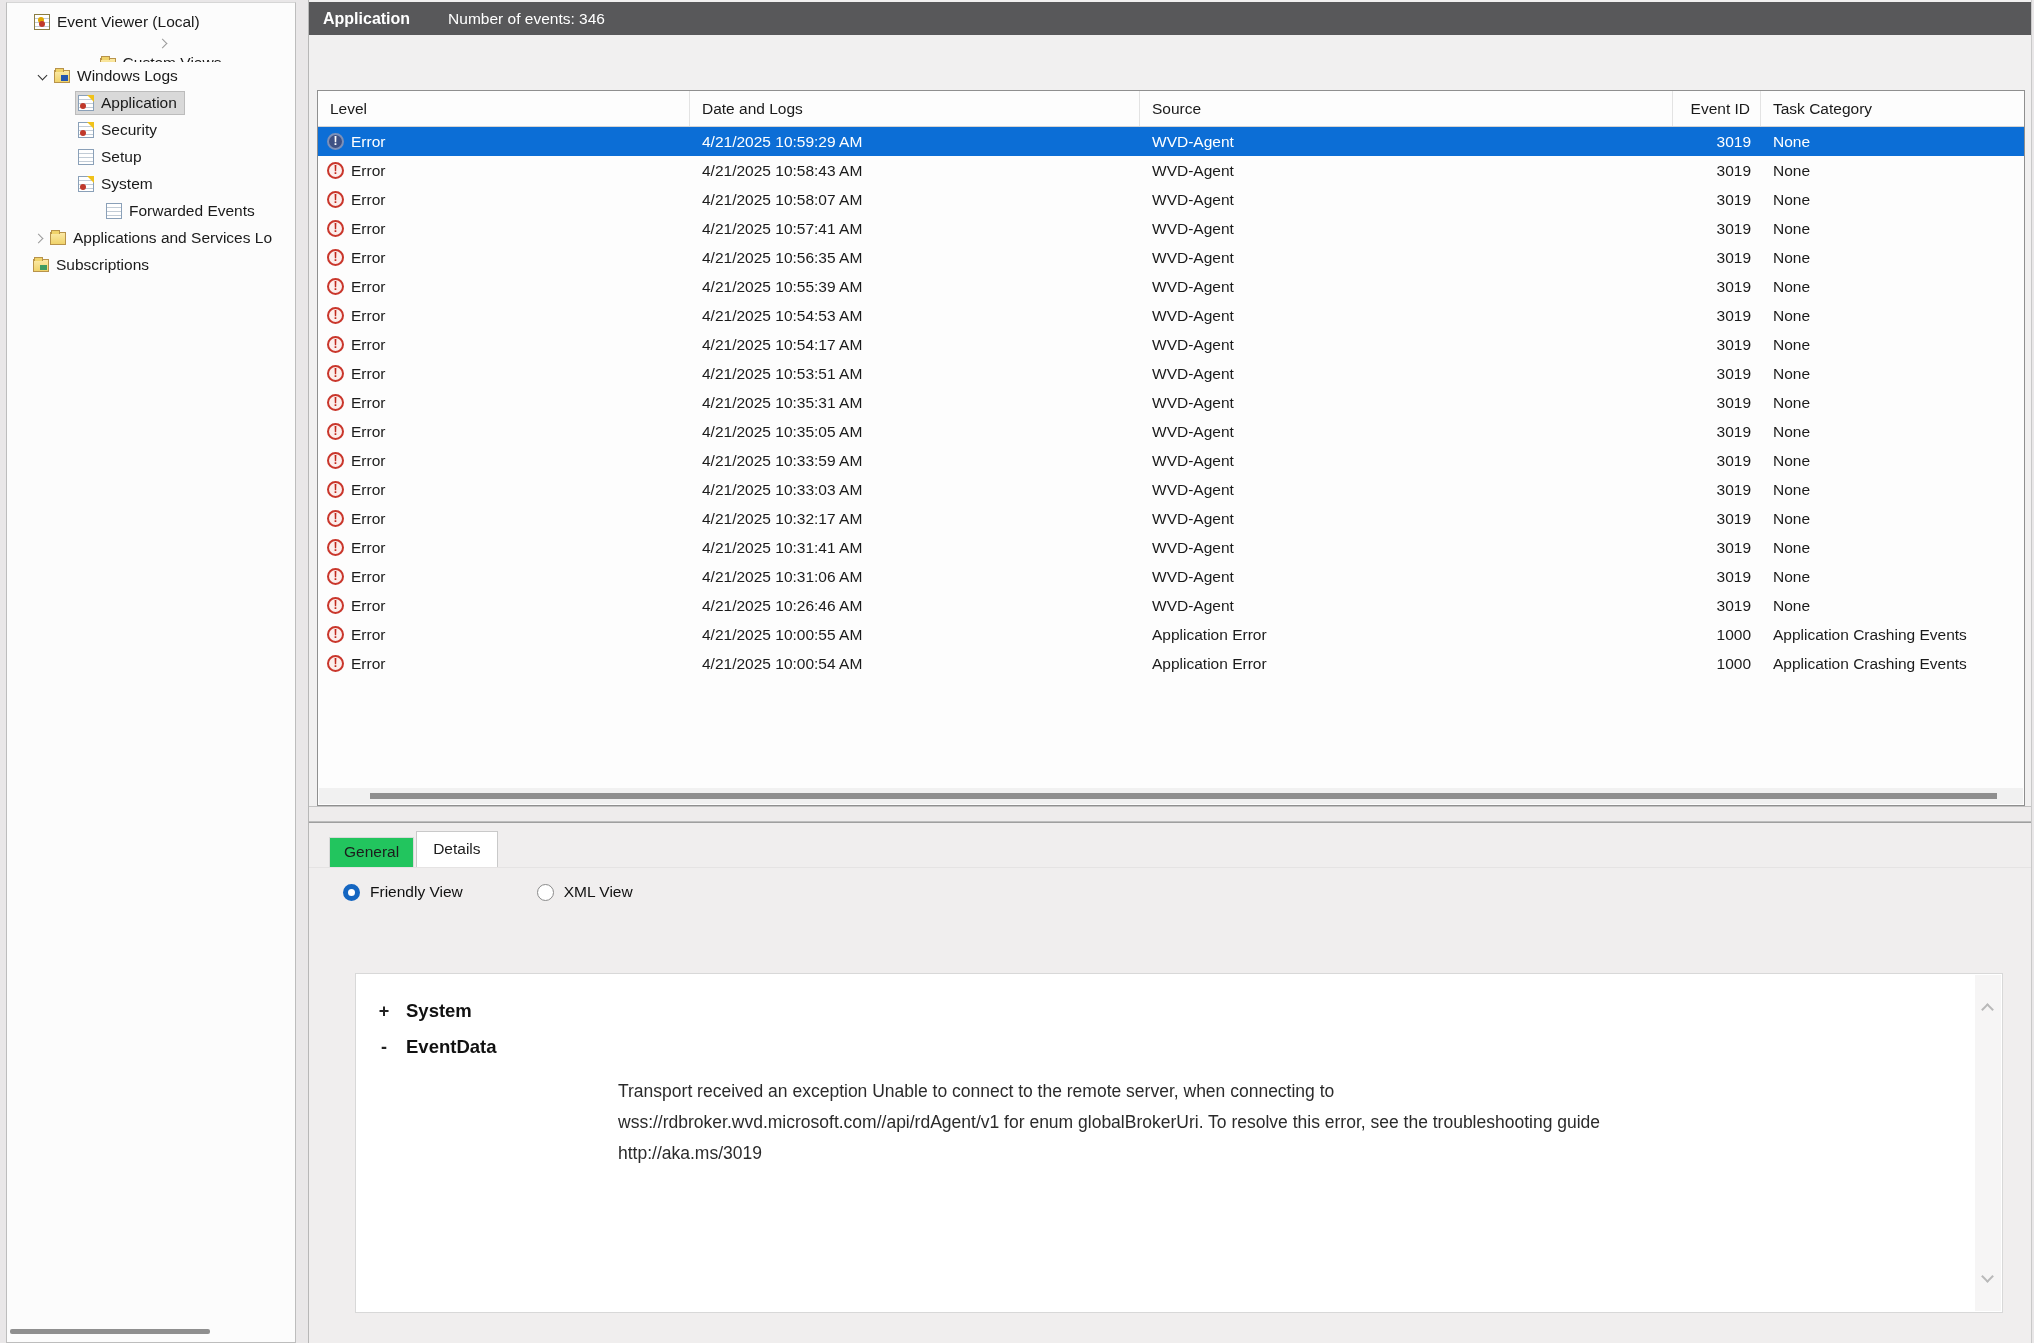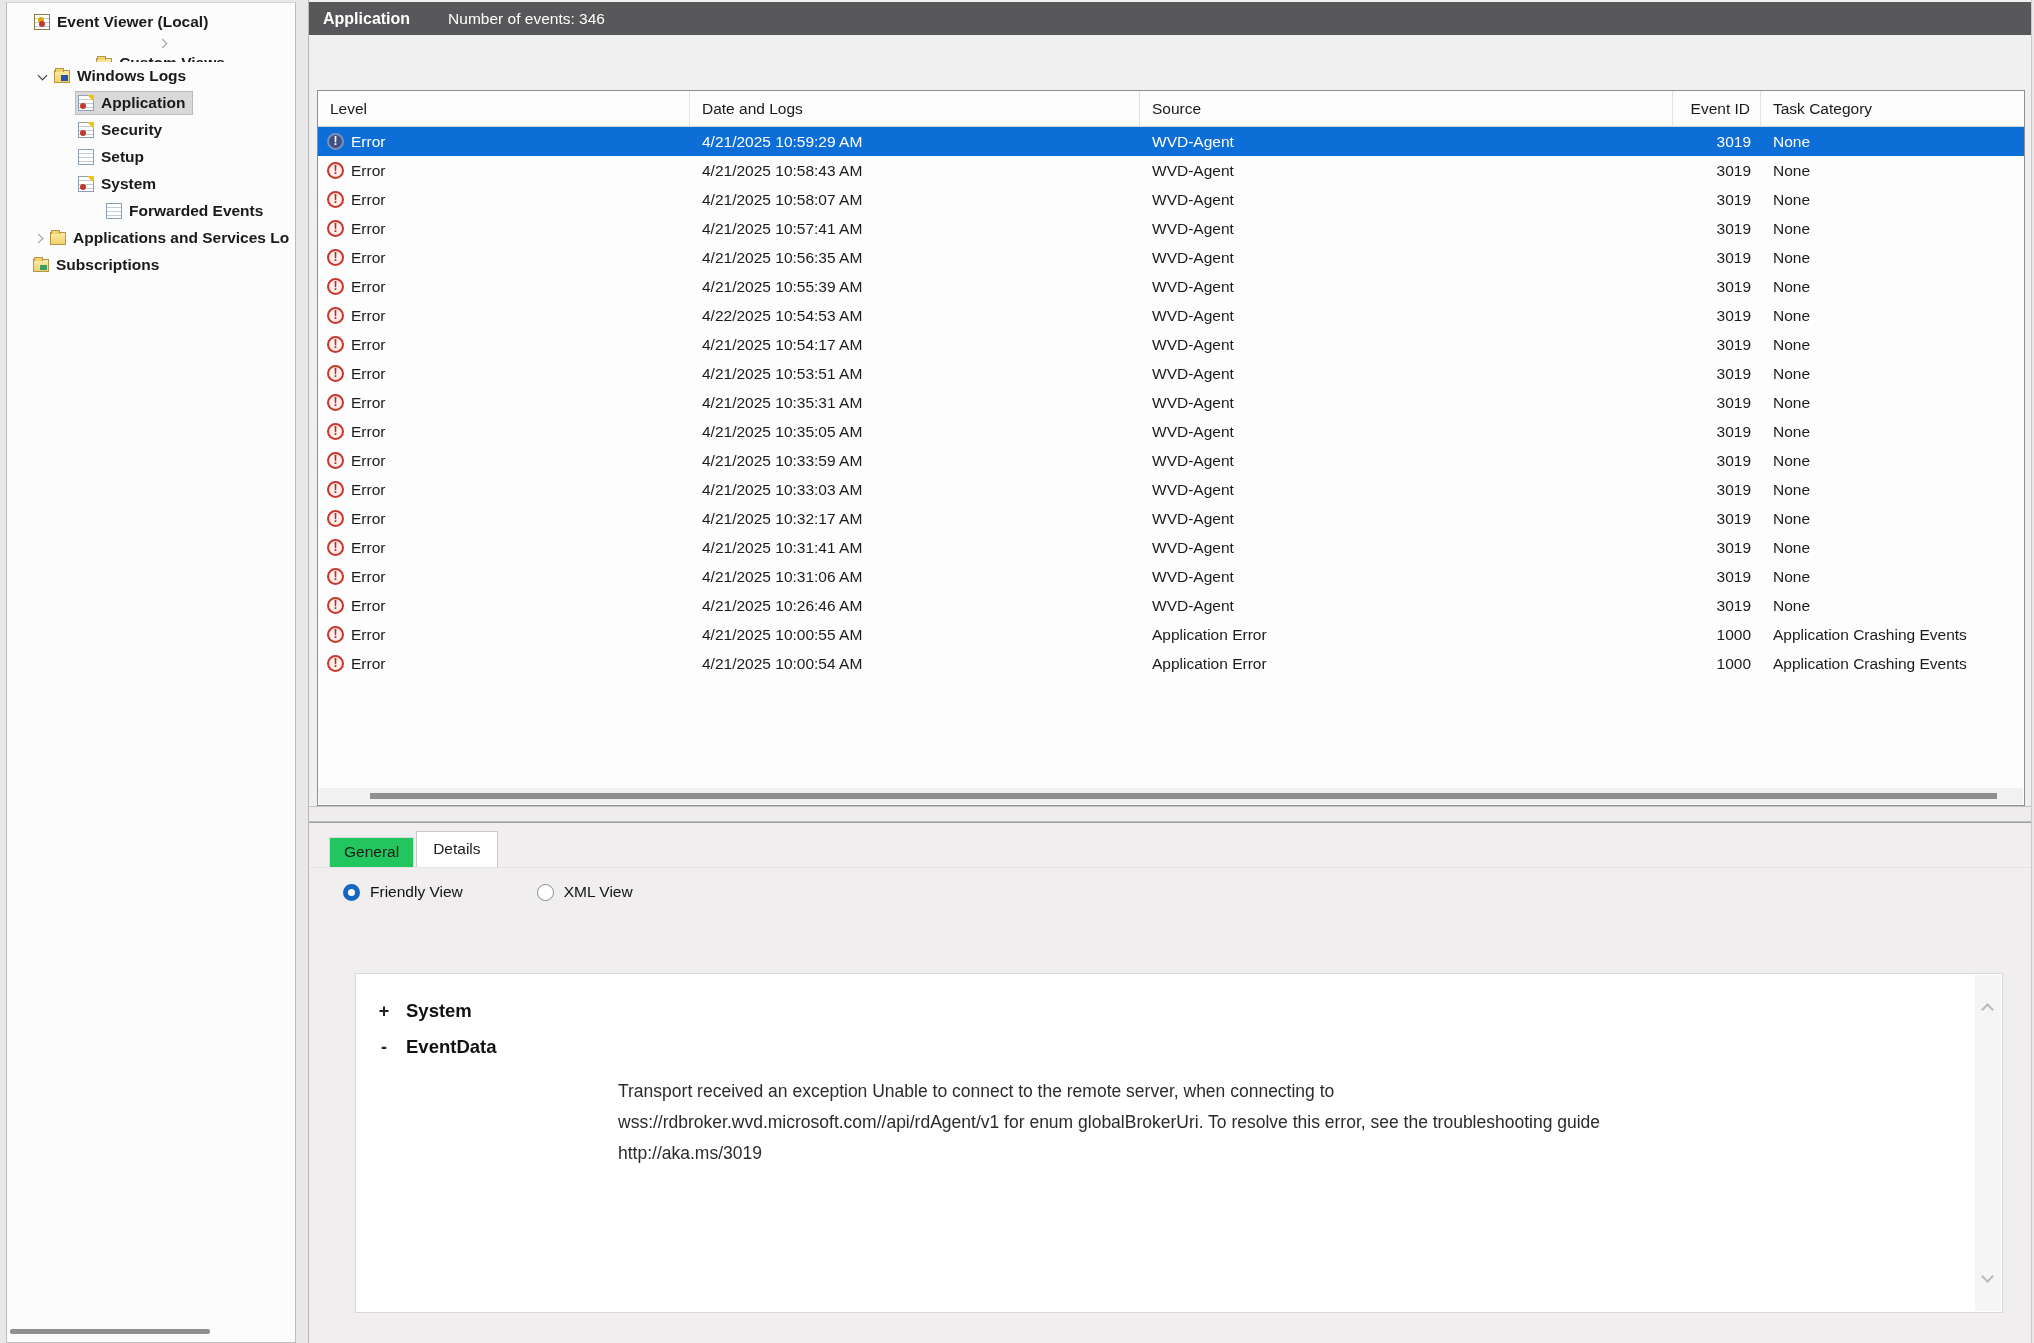--- a/index.html
+++ b/index.html
@@ -5,21 +5,21 @@
   * { box-sizing: border-box; }
   html,body { margin:0; padding:0; width:2034px; height:1343px; background:#e9e7e8;
               font-family:"Liberation Sans","DejaVu Sans",sans-serif; overflow:hidden; }
   .app { position:absolute; inset:0; }
 
   
   .sidebar { position:absolute; left:6px; top:2px; width:290px; bottom:0;
              background:#fcfcfc; border:1px solid #bdbdbd; border-top-color:#d6d6d6; }
   #tree { padding-top:5px; }
   .tree-row { display:flex; align-items:center; height:27px; font-size:15.5px; color:#1a1a1a;
-              white-space:nowrap; cursor:default; overflow:hidden;font-weight:bold; }
+              white-space:nowrap; cursor:default; overflow:hidden; }
   .chev { width:16px; height:16px; flex:0 0 16px; position:relative; }
   .chev.none { visibility:hidden; }
   .chev::before { content:""; position:absolute; top:5px; left:4px; width:6px; height:6px;
                   border-top:1.6px solid #9a9a9a; border-right:1.6px solid #9a9a9a; transform:rotate(45deg); }
   .chev.expanded::before { border-color:#2f2f2f; transform:rotate(135deg); top:4px; }
   .item-body { display:flex; align-items:center; gap:7px; padding:2px 7px 2px 2px; border:1px solid transparent; }
   .tree-row.selected .item-body { background:#d9d9d9; border-color:#bcbcbc; }
   .ticon { width:16px; height:16px; flex:0 0 16px; position:relative; }
 
   
@@ -274,21 +274,21 @@
             <div class="td c1">4/21/2025 10:55:39 AM</div>
             <div class="td c2">WVD-Agent</div>
             <div class="td c3">3019</div>
             <div class="td c4">None</div>
           </div>
           <div class="tr">
             <div class="td c0">
               <span class="err-ico">!</span>
               <span class="lvl">Error</span>
             </div>
-            <div class="td c1">4/22/2025 10:54:53 AM</div>
+            <div class="td c1">4/21/2025 10:54:53 AM</div>
             <div class="td c2">WVD-Agent</div>
             <div class="td c3">3019</div>
             <div class="td c4">None</div>
           </div>
           <div class="tr">
             <div class="td c0">
               <span class="err-ico">!</span>
               <span class="lvl">Error</span>
             </div>
             <div class="td c1">4/21/2025 10:54:17 AM</div>

